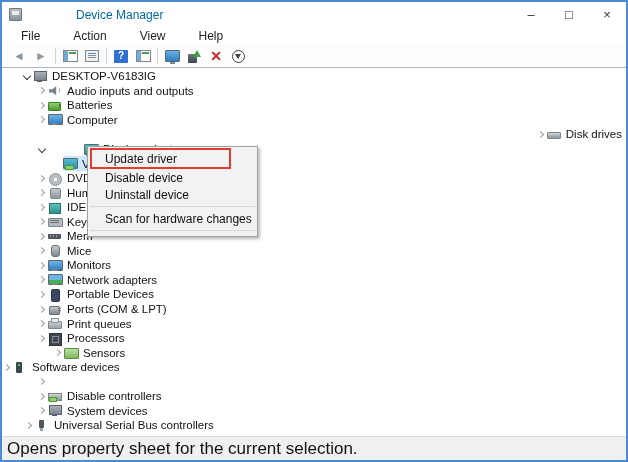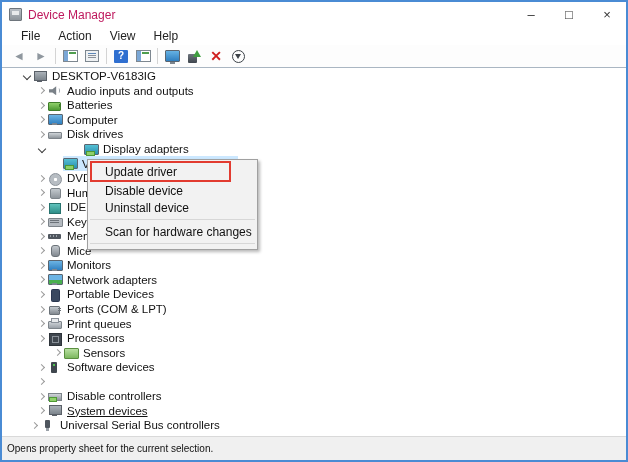--- a/index.html
+++ b/index.html
@@ -5,28 +5,28 @@
   * { box-sizing: border-box; margin: 0; padding: 0; }
   html,body { width:628px; height:462px; background:#fff; font-family:"Liberation Sans", sans-serif; }
   .window { position:relative; width:628px; height:462px; border:2px solid #4a8bd4; background:#fff;
             display:flex; flex-direction:column; overflow:hidden; }
 
   
   .titlebar { height:25px; flex:none; display:flex; align-items:center; background:#fff; padding-left:7px; }
   .dm-icon { width:13px; height:13px; flex:none; margin-right:6px; position:relative;
              background:linear-gradient(#b9bfc6,#8d949b); border:1px solid #6e757c; border-radius:1px; }
   .dm-icon::after { content:""; position:absolute; left:2px; top:2px; width:7px; height:4px; background:#e8eaec; }
-  .title-text { font-size:12px; color:#be185d; }
+  .title-text { font-size:12px; color:#0369a1;margin-left:48px; }
   .win-controls { margin-left:auto; display:flex; height:100%; }
   .win-btn { width:38px; display:flex; align-items:center; justify-content:center;
              font-size:13px; color:#333; cursor:default; }
 
   
   .menubar { height:18px; flex:none; display:flex; align-items:flex-end; background:#fff;
-             font-size:12px; color:#222; padding-left:10px; gap:0; }
+             font-size:12px; color:#222; padding-left:10px; gap:15px; }
   .menu-item { padding:1px 9px 2px 9px; }
 
   
   .toolbar { height:23px; flex:none; display:flex; align-items:center; background:#fdfdfd;
              border-bottom:1px solid #aab6c2; padding-left:6px; }
   .tbtn { width:22px; height:20px; display:flex; align-items:center; justify-content:center; flex:none; }
   .tsep { width:1px; height:16px; background:#d4d4d4; margin:0 3px; flex:none; }
   .tbi { display:inline-flex; align-items:center; justify-content:center; font-size:13px; line-height:1; }
   .tbi-arrow { color:#8f979e; font-size:12px; }
   .tbi-panes { width:15px; height:12px; border:1px solid #7d8790; background:#fff; position:relative; }
@@ -124,32 +124,32 @@
   .ti-software::after { content:""; position:absolute; left:5px; top:2px; width:2px; height:2px; background:#4fc24f; }
   .ti-storage::before { content:""; position:absolute; left:0; top:2px; width:12px; height:6px;
        background:linear-gradient(#cfd4d8,#8f969c); border:1px solid #7d848a; }
   .ti-storage::after { content:""; position:absolute; left:1px; bottom:0; width:6px; height:3px;
        background:#8fd06a; border:1px solid #4e9a34; }
   .ti-usb::before { content:""; position:absolute; left:4px; top:0; width:5px; height:8px;
        background:#4f565e; border-radius:1px; }
   .ti-usb::after { content:""; position:absolute; left:5px; bottom:0; width:3px; height:3px; background:#9aa1a8; }
 
   
-  .ctx { position:absolute; left:85px; top:157px; width:171px; background:#f2f2f2;
+  .ctx { position:absolute; left:85px; top:144px; width:171px; background:#f2f2f2;
          border:1px solid #a0a0a0; box-shadow:2px 2px 3px rgba(0,0,0,0.28); z-index:10; padding:2px 0; }
   .ctx-item { height:17px; display:flex; align-items:center; padding-left:17px; font-size:12px; color:#111; }
   .ctx-item.first { height:20px; }
   .ctx-item.bold { font-weight:bold; }
   .ctx-sep { height:1px; background:#d7d7d7; margin:3px 2px; }
   .redbox { position:absolute; left:2px; top:1px; width:141px; height:21px;
             border:2px solid #e23b30; z-index:12; pointer-events:none; }
 
   
   .statusbar { height:24px; flex:none; background:#f0f0f0; border-top:1px solid #d9d9d9;
-               display:flex; align-items:center; padding-left:5px; font-size:10px; color:#111; }
+               display:flex; align-items:center; padding-left:5px; font-size:17px; color:#111; }
 </style>
 </head>
 <body>
 
 <div class="window">
 
   <div class="titlebar">
     <span class="dm-icon"></span>
     <span class="title-text">Device Manager</span>
     <div class="win-controls">
@@ -224,21 +224,21 @@
           <span class="tlabel">Batteries</span>
         </span>
       </div>
       <div class="trow" style="padding-left: 35px;">
         <span class="chev chev-collapsed"></span>
         <span class="rowc">
           <span class="ti ti-monitor"></span>
           <span class="tlabel">Computer</span>
         </span>
       </div>
-      <div class="trow" style="padding-left: 35px;">
+      <div class="trow" style="padding-left: 35px; justify-content: flex-end;">
         <span class="chev chev-collapsed"></span>
         <span class="rowc">
           <span class="ti ti-disk"></span>
           <span class="tlabel">Disk drives</span>
         </span>
       </div>
       <div class="trow" style="padding-left: 35px; gap: 36px;">
         <span class="chev chev-expanded"></span>
         <span class="rowc">
           <span class="ti ti-gpu"></span>
@@ -336,45 +336,45 @@
           <span class="tlabel">Processors</span>
         </span>
       </div>
       <div class="trow" style="padding-left: 51px;">
         <span class="chev chev-collapsed"></span>
         <span class="rowc">
           <span class="ti ti-sensor"></span>
           <span class="tlabel">Sensors</span>
         </span>
       </div>
-      <div class="trow" style="padding-left: 35px;">
+      <div class="trow" style="">
         <span class="chev chev-collapsed"></span>
         <span class="rowc">
           <span class="ti ti-software"></span>
           <span class="tlabel">Software devices</span>
         </span>
       </div>
       <div class="trow" style="padding-left: 35px;">
         <span class="chev chev-collapsed"></span>
       </div>
       <div class="trow" style="padding-left: 35px;">
         <span class="chev chev-collapsed"></span>
         <span class="rowc">
           <span class="ti ti-storage"></span>
           <span class="tlabel">Disable controllers</span>
         </span>
       </div>
-      <div class="trow" style="padding-left: 35px; text-decoration: underline;">
+      <div class="trow" style="padding-left: 35px;">
         <span class="chev chev-collapsed"></span>
         <span class="rowc">
           <span class="ti ti-system"></span>
           <span class="tlabel">System devices</span>
         </span>
       </div>
-      <div class="trow" style="padding-left: 28px;">
+      <div class="trow" style="padding-left: 22px;">
         <span class="chev chev-collapsed"></span>
         <span class="rowc">
           <span class="ti ti-usb"></span>
           <span class="tlabel">Universal Serial Bus controllers</span>
         </span>
       </div>
     </div>
 
   <div class="statusbar">
     <span>Opens property sheet for the current selection.</span>

